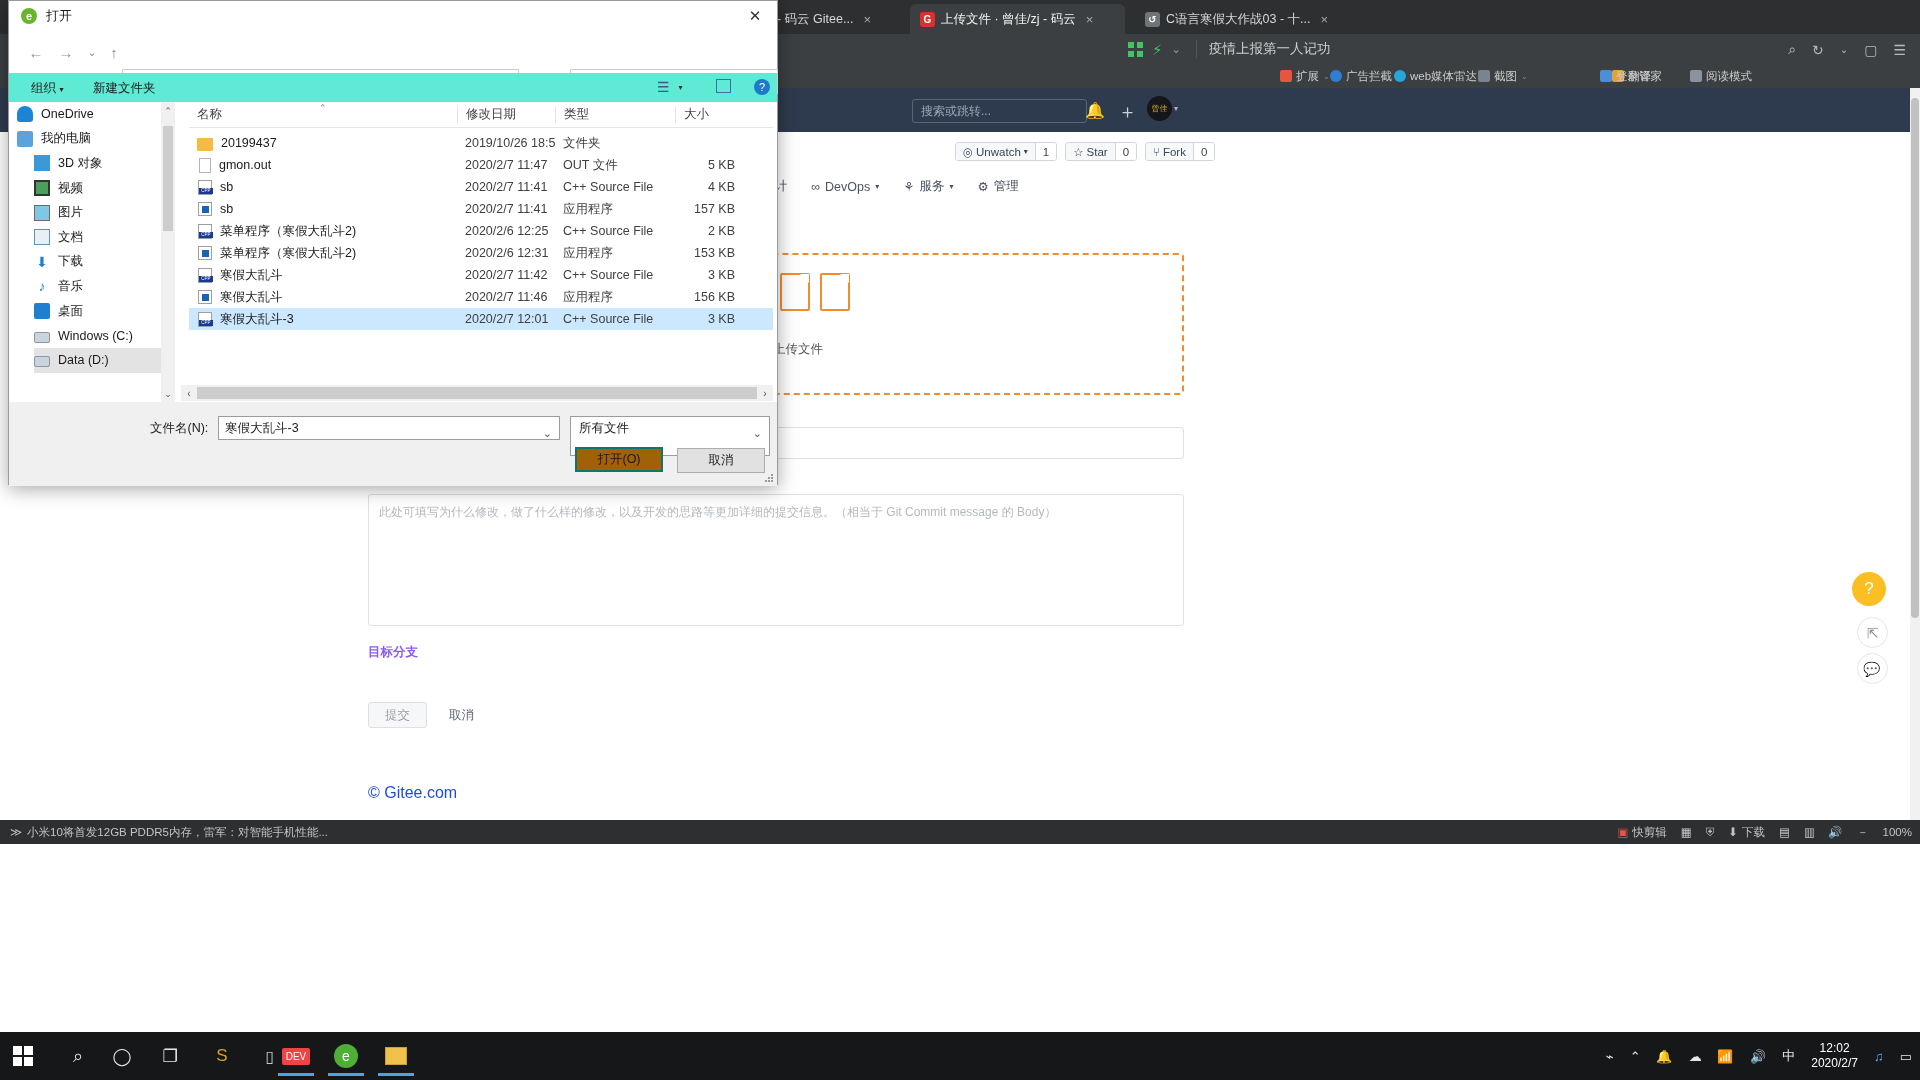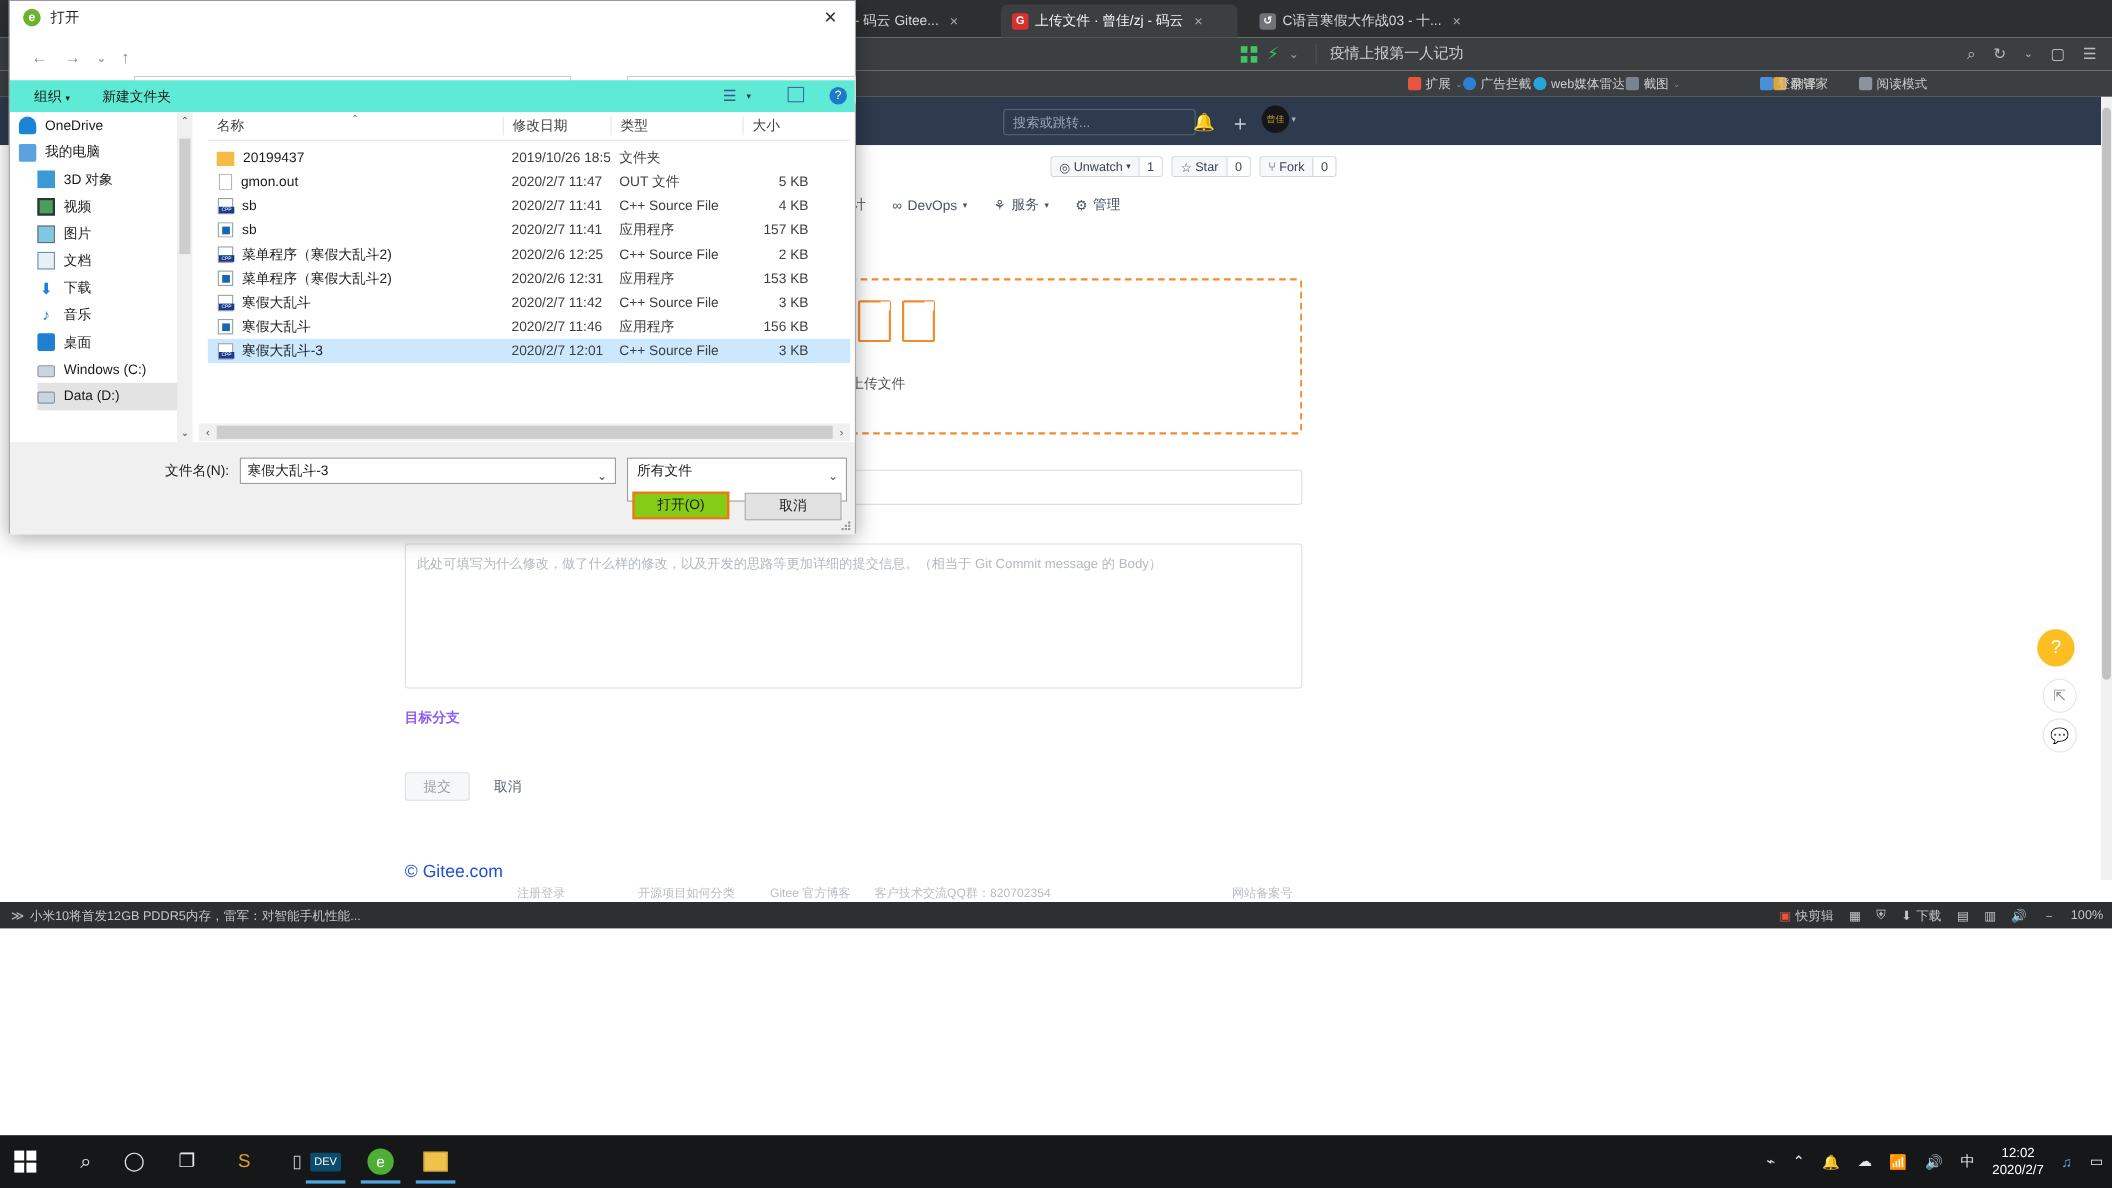--- a/index.html
+++ b/index.html
@@ -245,21 +245,21 @@
   .ft-select {
     position: absolute; left: 561px; top: 14px; width: 200px; height: 40px;
     border: 1px solid #9c9c9c; background: #fff; font-size: 12.5px; color: #1a1a1a;
     padding-left: 8px; line-height: 22px;
   }
   .dbtn {
     position: absolute; height: 25px; width: 88px;
     display: flex; align-items: center; justify-content: center;
     font-size: 12.5px; color: #1a1a1a; background: #e1e1e1; border: 1px solid #adadad;
   }
-  .dbtn.primary { background: #84cc16; border: 2px solid #f97316; }
+  .dbtn.primary { background: #a16207; border: 2px solid #0f766e; }
   .dlg-grip { position: absolute; right: 3px; bottom: 2px; width: 10px; height: 10px;
     background:
       linear-gradient(#9a9a9a,#9a9a9a) 7px 0/2px 2px no-repeat,
       linear-gradient(#9a9a9a,#9a9a9a) 4px 3px/2px 2px no-repeat,
       linear-gradient(#9a9a9a,#9a9a9a) 7px 3px/2px 2px no-repeat,
       linear-gradient(#9a9a9a,#9a9a9a) 1px 6px/2px 2px no-repeat,
       linear-gradient(#9a9a9a,#9a9a9a) 4px 6px/2px 2px no-repeat,
       linear-gradient(#9a9a9a,#9a9a9a) 7px 6px/2px 2px no-repeat;
   }
 
@@ -434,27 +434,20 @@
     <div class="gt-footer">© Gitee.com</div>
 
     <div class="fab help">?</div>
     <div class="fab" style="top:617px;">⇱</div>
     <div class="fab" style="top:653px;">💬</div>
 
     <div class="brscroll">
       <div class="th"></div>
     </div>
 
-    <div class="pagebottom">
-      <div class="pb-txt" style="left:470px; top:4px;">注册登录</div>
-      <div class="pb-txt" style="left:580px; top:4px;">开源项目如何分类</div>
-      <div class="pb-txt" style="left:700px; top:4px;">Gitee 官方博客</div>
-      <div class="pb-txt" style="left:795px; top:4px;">客户技术交流QQ群：820702354</div>
-      <div class="pb-txt" style="left:1120px; top:4px;">网站备案号</div>
-    </div>
   </div>
 
   <div class="newsbar">
     <div class="nb-left">
       <span>≫</span>
       <span>小米10将首发12GB PDDR5内存，雷军：对智能手机性能...</span>
     </div>
     <div class="nb-right">
       <span class="nb-it">
         <span style="color:#e8553e;">▣</span>
@@ -487,21 +480,21 @@
     <div class="tb-item" style="left:148px;">
         <span style="color:#e6e6e6;font-size:17px;">❐</span>
       </div>
     <div class="tb-item" style="left:200px;">
         <span style="color:#d7a02b;font-size:17px;">S</span>
       </div>
     <div class="tb-item" style="left:248px;">
         <span style="color:#c7c7c7;font-size:16px;">▯</span>
       </div>
     <div class="tb-item active" style="left:272px; width:48px;">
-        <span style="background:#0c4a6e;color:#fff;font-size:10px;padding:3px 4px;border-radius:2px;">DEV</span>
+        <span style="background:#ef4444;color:#fff;font-size:10px;padding:3px 4px;border-radius:2px;">DEV</span>
       </div>
     <div class="tb-item active" style="left:322px; width:48px;">
         <span style="width:24px;height:24px;border-radius:50%;background:#4fae36;color:#fff;font-size:14px;display:flex;align-items:center;justify-content:center;">e</span>
       </div>
     <div class="tb-item active" style="left:372px; width:48px;">
         <span style="width:22px;height:18px;background:#f0c14b;border:1px solid #c9a13b;display:block;"></span>
       </div>
 
     <div class="tb-right">
       <span>⌁</span>

